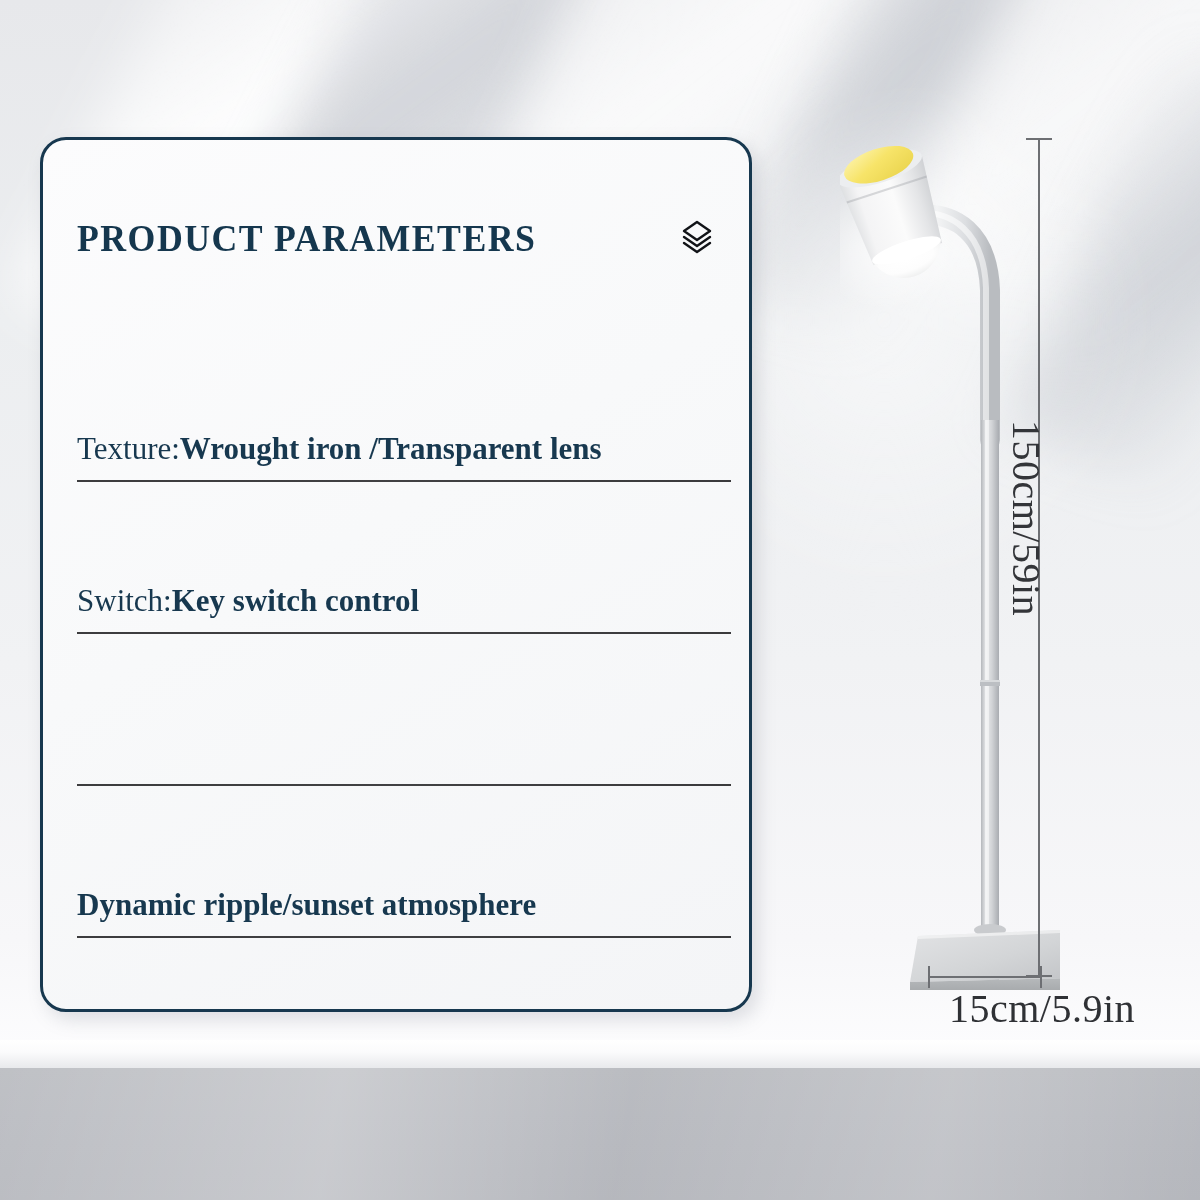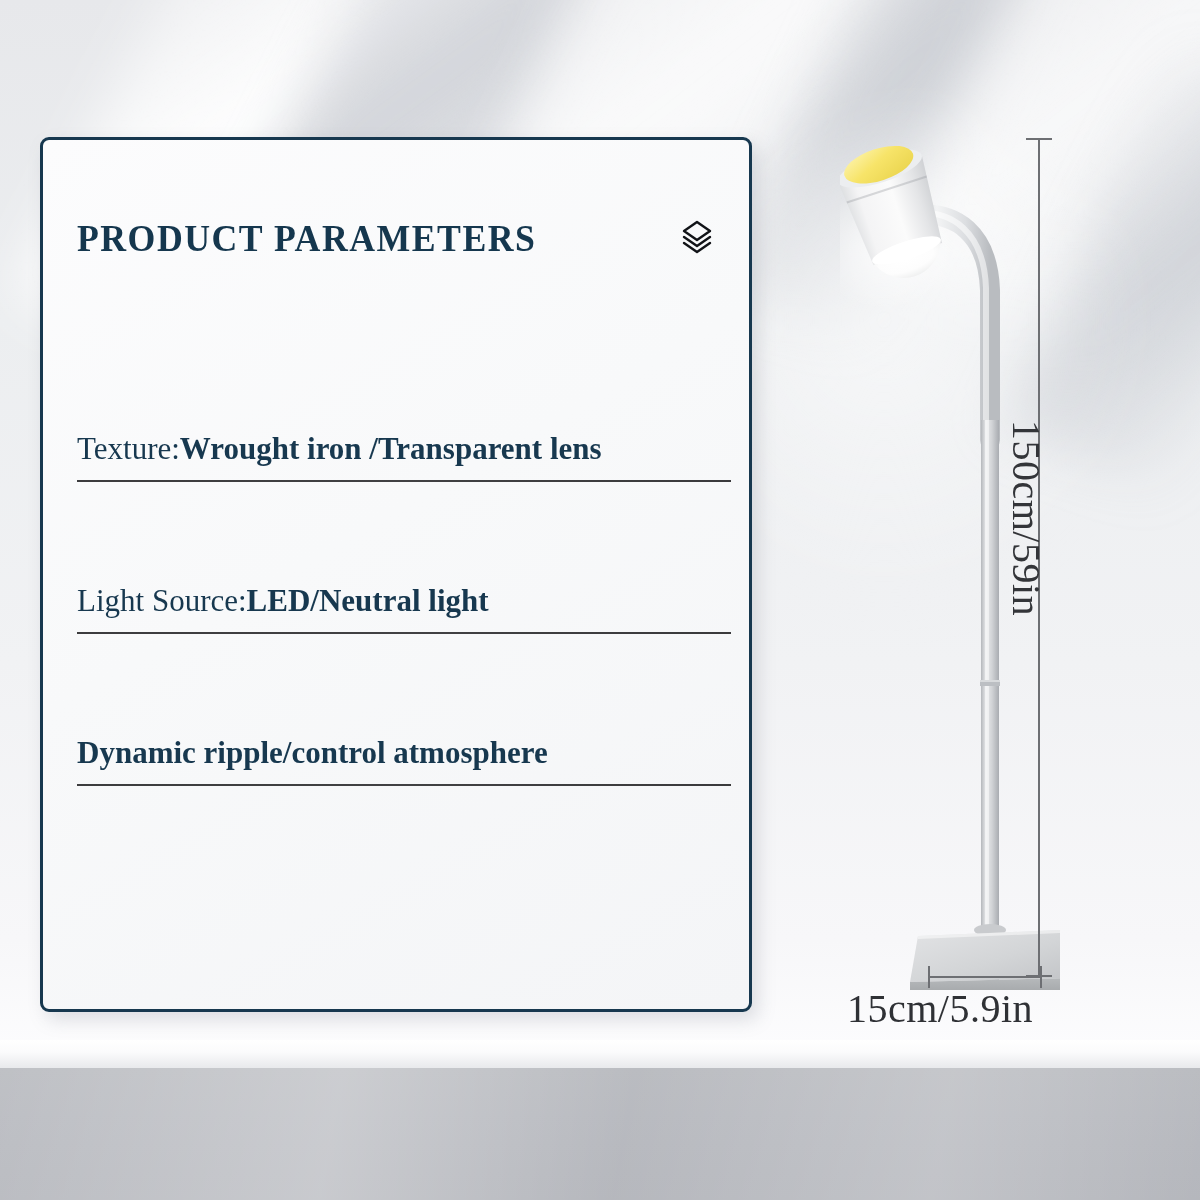--- a/index.html
+++ b/index.html
@@ -98,21 +98,21 @@
     background: linear-gradient(180deg, #ffffff 0%, #fbfbfc 40%, #e6e7ea 100%);
   }
 
   
   .card {
     position: absolute;
     left: 40px; top: 137px;
     width: 712px; height: 875px;
     box-sizing: border-box;
     border: 3px solid #17384f;
-    border-radius: 9px;
+    border-radius: 26px;
     background: linear-gradient(150deg, #fcfcfd 0%, #f8f9fa 45%, #f4f5f7 100%);
     box-shadow: 6px 8px 18px rgba(120,125,135,.22);
   }
   .card-inner {
     position: absolute;
     left: 34px; top: 0;
     width: 654px; height: 100%;
   }
 
   .card-header {
@@ -217,23 +217,23 @@
     position: absolute;
     top: 966px;
     width: 2px; height: 22px;
     background: #6d6f73;
   }
   .dim-h-cap-l { left: 928px; }
   .dim-h-cap-r { left: 1040px; }
 
   .dim-h-label {
     position: absolute;
-    left: 847px; top: 985px;
+    left: 895px; top: 985px;
     width: 240px;
-    text-align: left;
+    text-align: right;
     font-family: "Liberation Serif", serif;
     font-size: 40px;
     color: #2f3135;
     white-space: nowrap;
     letter-spacing: .5px;
   }
 </style>
 </head>
 <body>
 
@@ -360,31 +360,34 @@
 
       <div class="rows">
 
         <div class="param-row">
           <div class="param-text">
             <span class="param-label">Texture:</span><span class="param-value">Wrought iron /Transparent lens</span>
           </div>
           <div class="param-rule"></div>
         </div>
 
-
         <div class="param-row">
           <div class="param-text">
-            <span class="param-label">Light Source:</span><span class="param-value">LED/Neutral light</span>
+            <span class="param-label">Switch:</span><span class="param-value">Key switch control</span>
           </div>
           <div class="param-rule"></div>
         </div>
 
         <div class="param-row">
+          <div class="param-rule"></div>
+        </div>
+
+        <div class="param-row">
           <div class="param-text">
-            <span class="param-label"></span><span class="param-value">Dynamic ripple/control atmosphere</span>
+            <span class="param-label"></span><span class="param-value">Dynamic ripple/sunset atmosphere</span>
           </div>
           <div class="param-rule"></div>
         </div>
 
       </div>
     </div>
   </div>
 
 </div>
 

